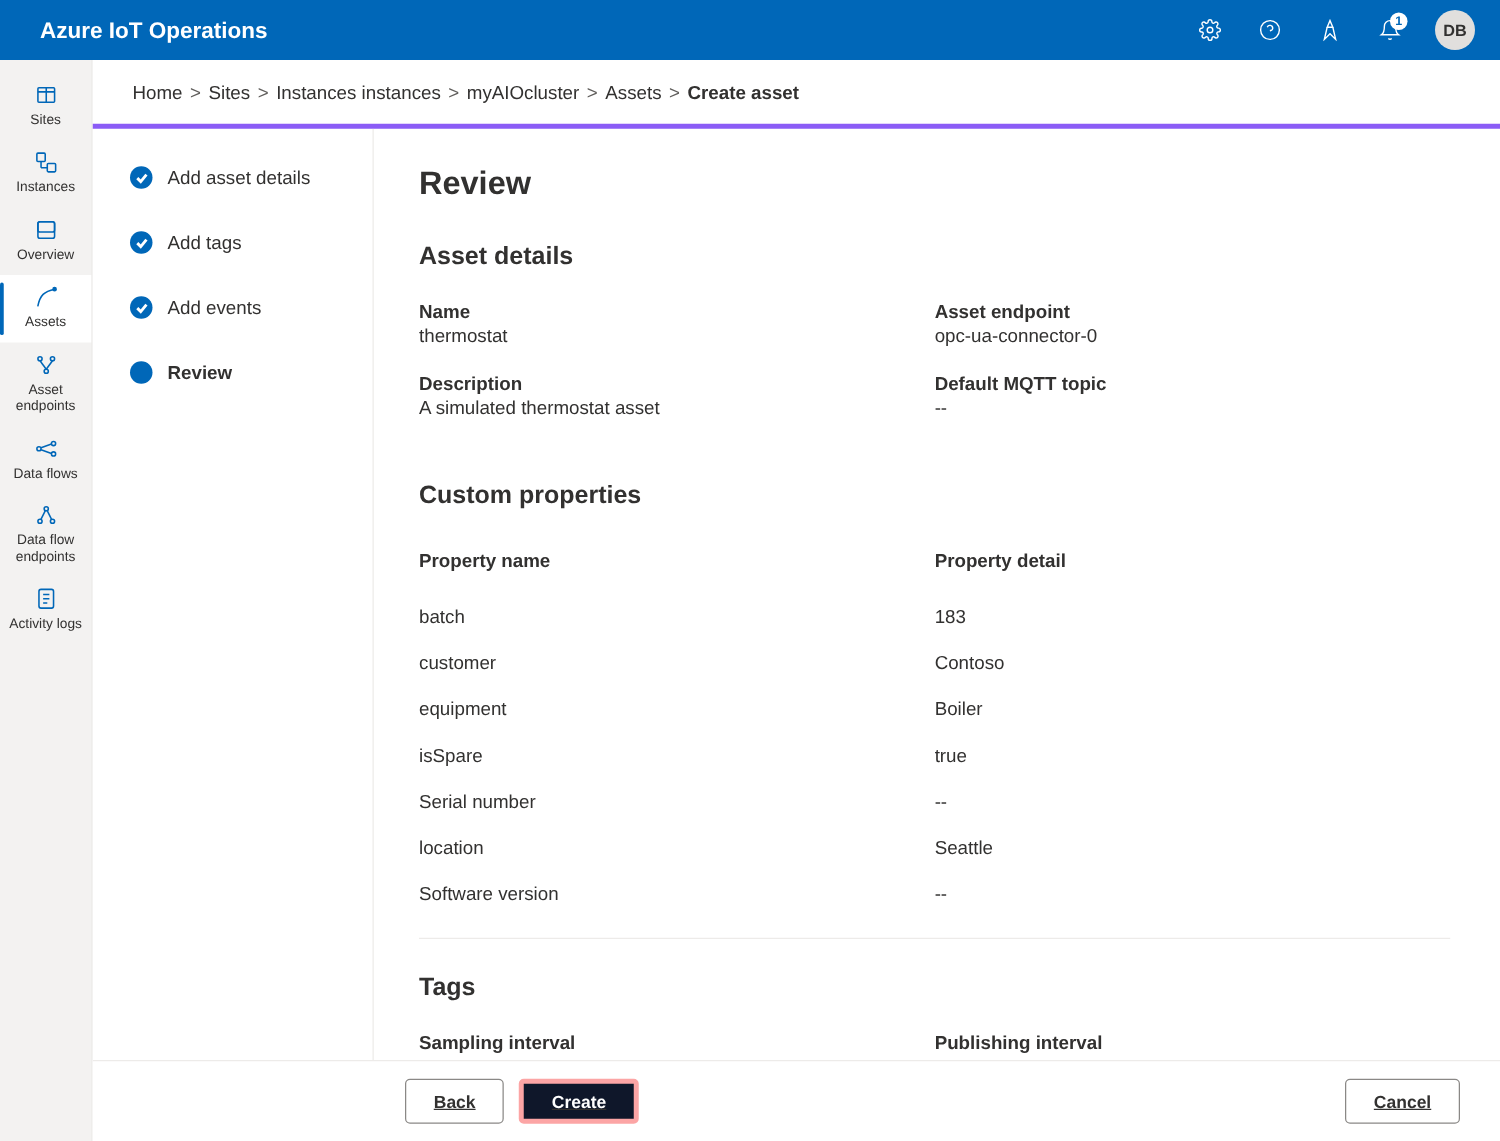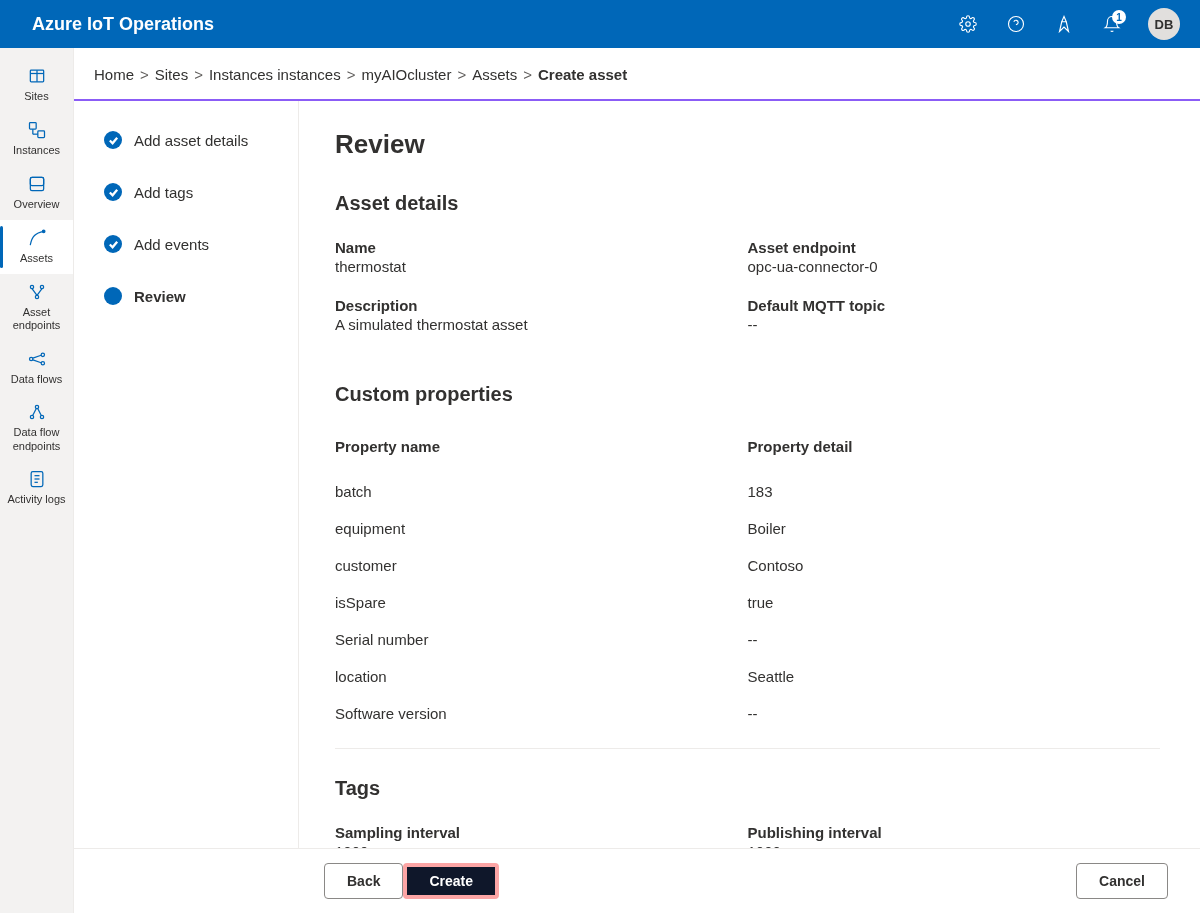--- a/index.html
+++ b/index.html
@@ -17,21 +17,21 @@
     
     .layout { display: flex; height: calc(100vh - 48px); max-height: 865px; }
     .left-nav { width: 74px; background: #f3f2f1; border-right: 1px solid #edebe9; display: flex; flex-direction: column; padding-top: 10px; }
     .nav-item { display: flex; flex-direction: column; align-items: center; justify-content: center; padding: 8px 4px; cursor: pointer; text-align: center; font-size: 11px; color: #323130; min-height: 54px; gap: 4px; position: relative; }
     .nav-item.active { background: #fff; }
     .nav-item.active::before { content: ""; position: absolute; left: 0; top: 6px; bottom: 6px; width: 3px; background: #0067b8; border-radius: 2px; }
     .nav-item svg { width: 20px; height: 20px; fill: none; stroke: #0067b8; stroke-width: 1.5; }
     .nav-label { line-height: 1.2; }
     
     .main { flex: 1; display: flex; flex-direction: column; overflow: hidden; }
-    .breadcrumb { padding: 18px 32px 16px 20px; border-bottom: 2px solid #8b5cf6; font-size: 15px; color: #323130; display: flex; align-items: center; flex-wrap: wrap; gap: 6px; }
+    .breadcrumb { padding: 18px 32px 16px 32px; border-bottom: 4px solid #8b5cf6; font-size: 15px; color: #323130; display: flex; align-items: center; flex-wrap: wrap; gap: 6px; }
     .breadcrumb a { color: #323130; text-decoration: none; cursor: pointer; }
     .breadcrumb .sep { color: #605e5c; }
     .breadcrumb .current { font-weight: 600; }
     
     .content-row { flex: 1; display: flex; overflow: hidden; }
     .steps { width: 225px; border-right: 1px solid #edebe9; padding: 30px 20px 30px 30px; }
     .step { display: flex; align-items: center; gap: 12px; margin-bottom: 34px; font-size: 15px; cursor: pointer; }
     .step-icon { width: 18px; height: 18px; border-radius: 50%; display: flex; align-items: center; justify-content: center; flex-shrink: 0; }
     .step-icon.done { background: #0067b8; }
     .step-icon.done svg { width: 11px; height: 11px; stroke: #fff; stroke-width: 2.5; fill: none; }
@@ -47,21 +47,21 @@
     .detail-label { font-weight: 600; font-size: 15px; margin-bottom: 2px; }
     .detail-value { font-size: 15px; margin-bottom: 22px; }
     
     .prop-table { width: 100%; border-collapse: collapse; }
     .prop-table th { text-align: left; font-weight: 600; font-size: 15px; padding: 8px 0 18px 0; }
     .prop-table td { font-size: 15px; padding: 10px 0; }
     .prop-table th:first-child, .prop-table td:first-child { width: 50%; }
     
     hr.sep-line { border: none; border-top: 1px solid #edebe9; margin: 16px 0 28px 0; }
     
-    .footer { border-top: 1px solid #edebe9; padding: 14px 32px 14px 250px; display: flex; align-items: center; background: #fff; }
+    .footer { border-top: 1px solid #edebe9; padding: 14px 32px 14px 250px; display: flex; align-items: center; gap: 12px; background: #fff; text-decoration: underline; }
     .footer .spacer { flex: 1; }
     .btn { height: 36px; padding: 0 22px; border-radius: 4px; font-size: 14px; font-weight: 600; cursor: pointer; font-family: inherit; }
     .btn-default { background: #fff; border: 1px solid #8a8886; color: #323130; }
     .btn-primary { background: #0f172a; border: 4px solid #fca5a5; color: #fff; }
     
     
     .review-panel::-webkit-scrollbar { width: 14px; }
     .review-panel::-webkit-scrollbar-track { background: #f3f2f1; }
     .review-panel::-webkit-scrollbar-thumb { background: #c8c6c4; border-radius: 7px; border: 3px solid #f3f2f1; }
     .review-panel::-webkit-scrollbar-button { height: 14px; background: #f3f2f1; }
@@ -254,26 +254,26 @@
               <th>Property name</th>
               <th>Property detail</th>
             </tr>
           </thead>
           <tbody>
             <tr>
                 <td>batch</td>
                 <td>183</td>
               </tr>
             <tr>
+                <td>customer</td>
+                <td>Contoso</td>
+              </tr>
+            <tr>
                 <td>equipment</td>
                 <td>Boiler</td>
-              </tr>
-            <tr>
-                <td>customer</td>
-                <td>Contoso</td>
               </tr>
             <tr>
                 <td>isSpare</td>
                 <td>true</td>
               </tr>
             <tr>
                 <td>Serial number</td>
                 <td>--</td>
               </tr>
             <tr>

